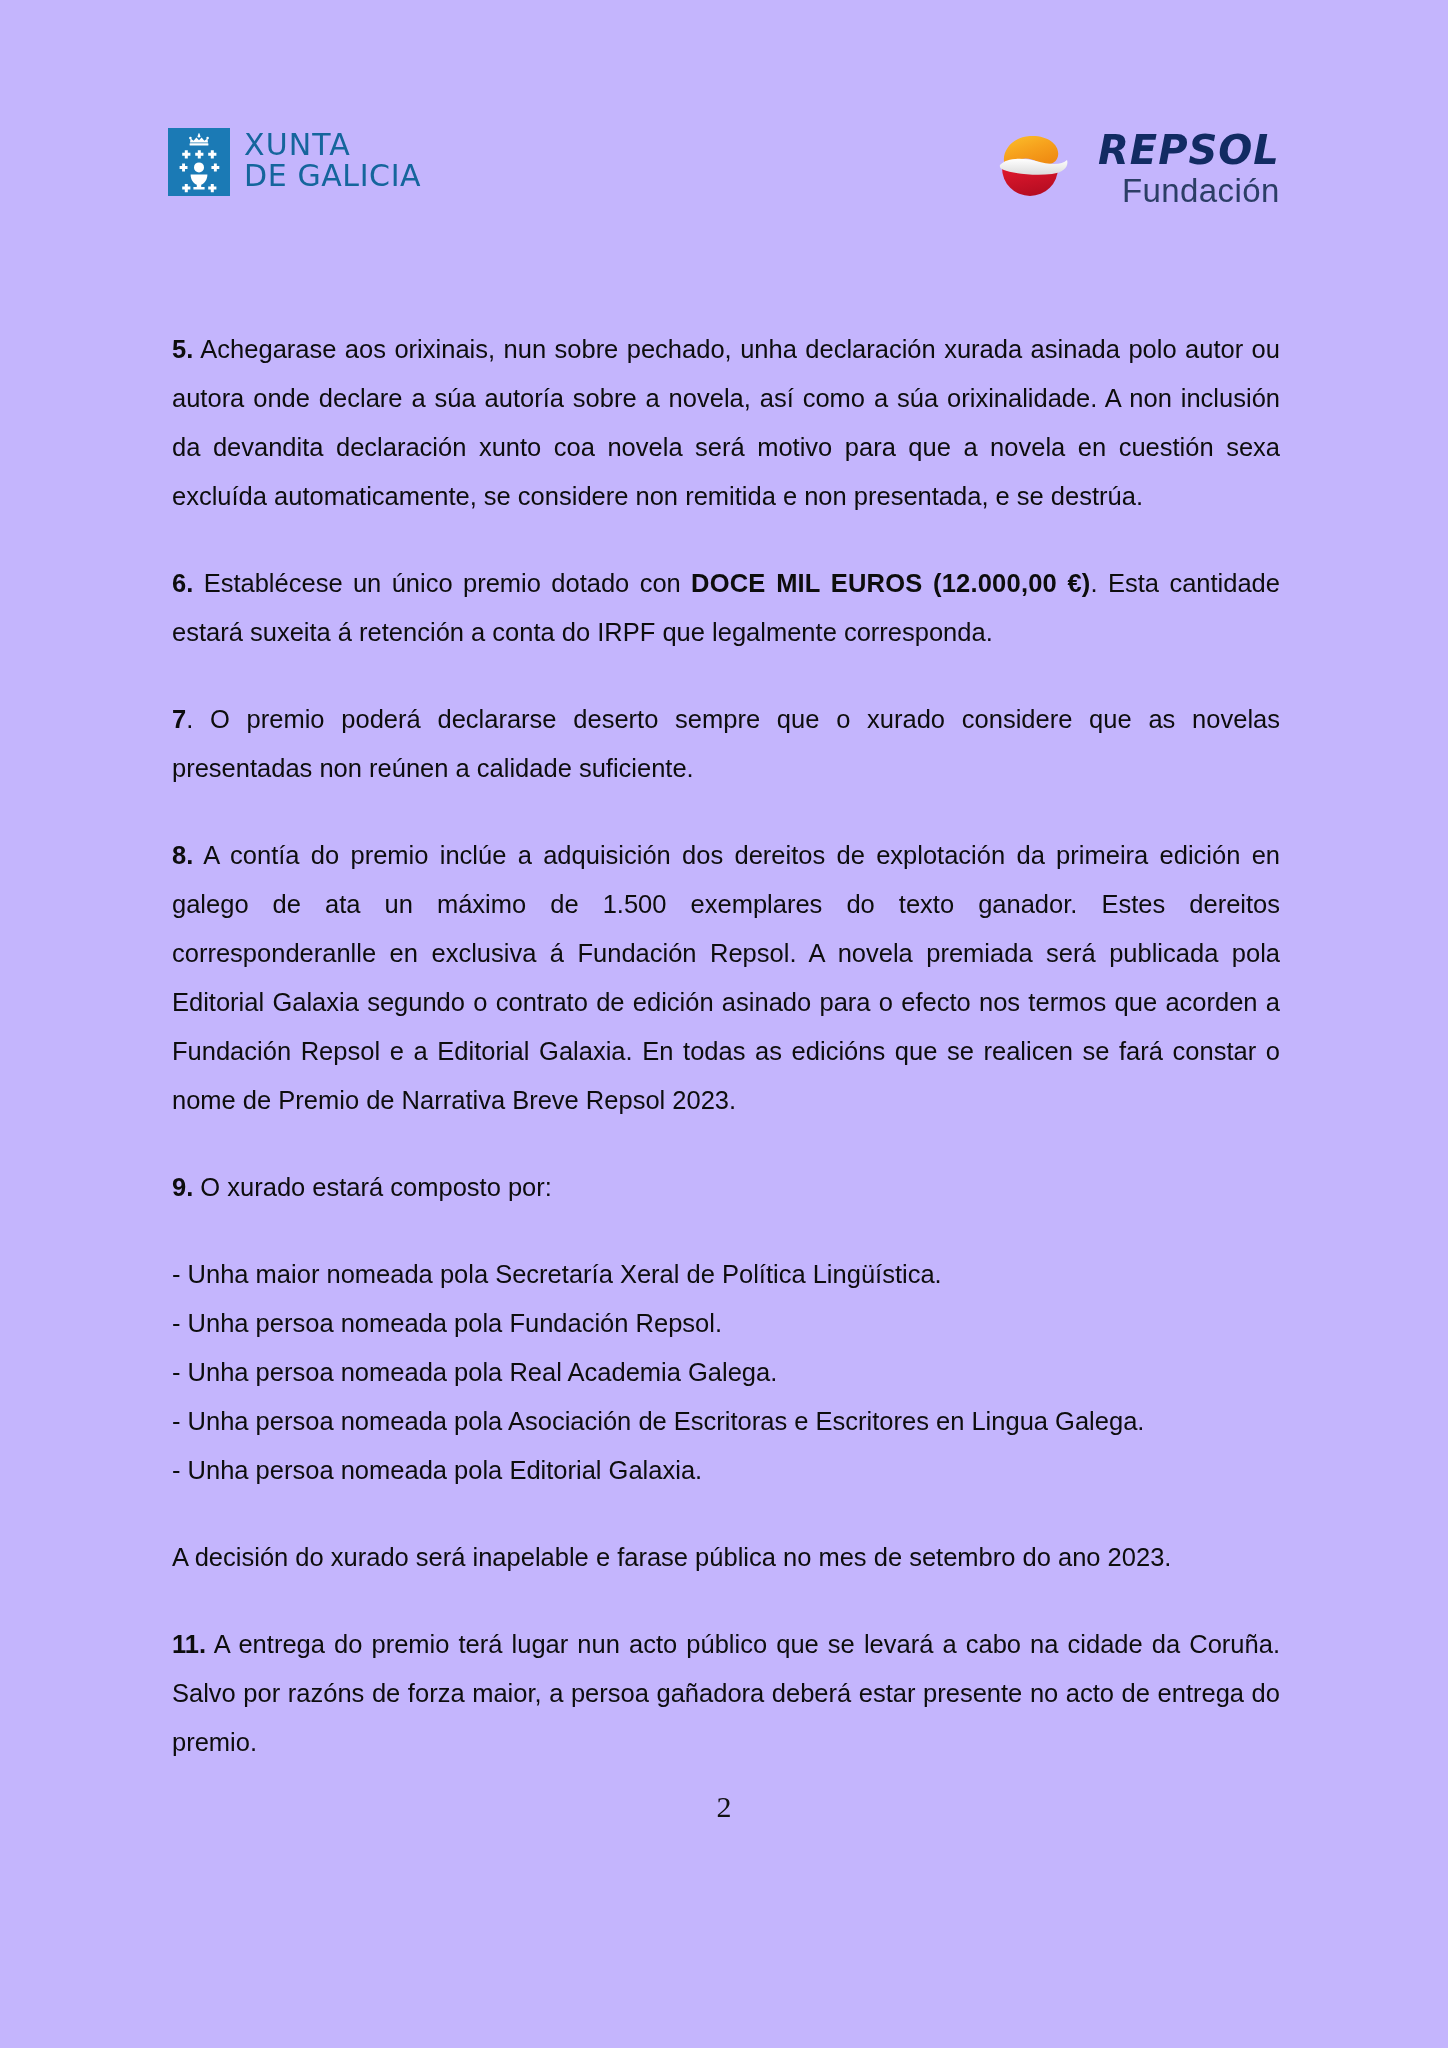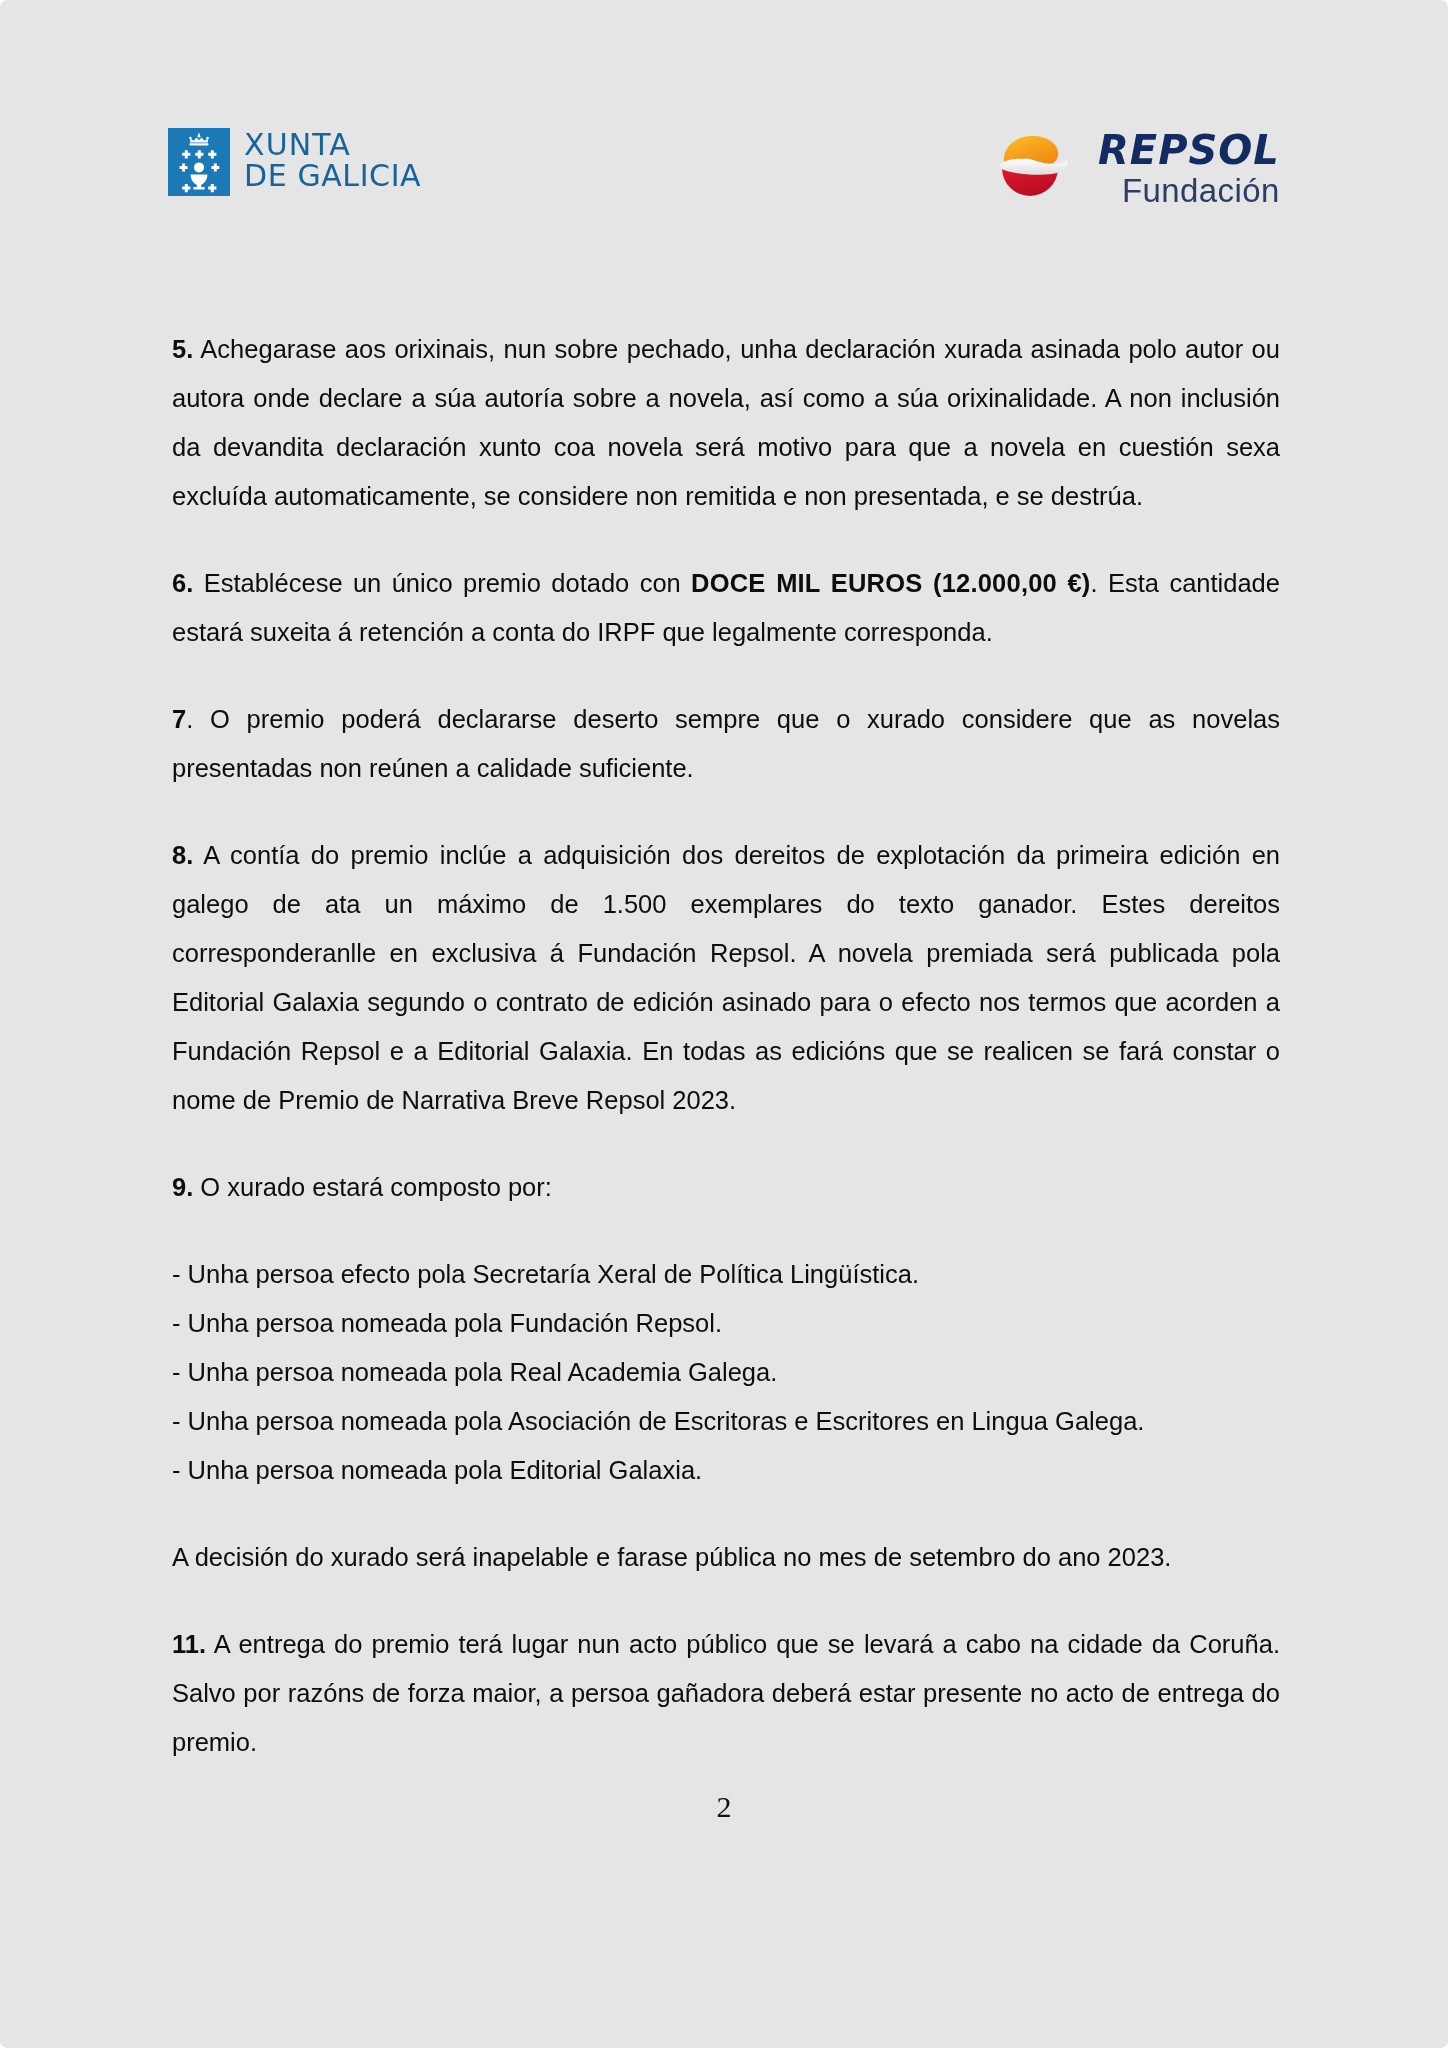--- a/index.html
+++ b/index.html
@@ -7,24 +7,23 @@
     padding: 0;
     background: #ffffff;
   }
   body {
     font-family: "Liberation Sans", sans-serif;
   }
   .page {
     position: relative;
     width: 1448px;
     height: 2048px;
-    background: #e5e5e5;
+    background: #c4b5fd;
     overflow: hidden;
     box-sizing: border-box;
-    border-radius: 7px;
   }
 
   
   .header {
     position: absolute;
     left: 0;
     top: 0;
     width: 1448px;
     height: 250px;
   }
@@ -244,21 +243,21 @@
 
     <p class="para">
       <span class="num">8.</span><span> A contía do premio inclúe a adquisición dos dereitos de explotación da primeira edición en galego de ata un máximo de 1.500 exemplares do texto ganador. Estes dereitos corresponderanlle en exclusiva á Fundación Repsol. A novela premiada será publicada pola Editorial Galaxia segundo o contrato de edición asinado para o efecto nos termos que acorden a Fundación Repsol e a Editorial Galaxia. En todas as edicións que se realicen se fará constar o nome de Premio de Narrativa Breve Repsol 2023.</span>
     </p>
 
     <p class="para plain">
       <span class="num">9.</span><span> O xurado estará composto por:</span>
     </p>
 
     <ul class="jury-list">
-      <li>- Unha persoa efecto pola Secretaría Xeral de Política Lingüística.</li>
+      <li>- Unha maior nomeada pola Secretaría Xeral de Política Lingüística.</li>
       <li>- Unha persoa nomeada pola Fundación Repsol.</li>
       <li>- Unha persoa nomeada pola Real Academia Galega.</li>
       <li>- Unha persoa nomeada pola Asociación de Escritoras e Escritores en Lingua Galega.</li>
       <li>- Unha persoa nomeada pola Editorial Galaxia.</li>
     </ul>
 
     <p class="para plain">A decisión do xurado será inapelable e farase pública no mes de setembro do ano 2023.</p>
 
     <p class="para">
       <span class="num">11.</span><span> A entrega do premio terá lugar nun acto público que se levará a cabo na cidade da Coruña. Salvo por razóns de forza maior, a persoa gañadora deberá estar presente no acto de entrega do premio.</span>

